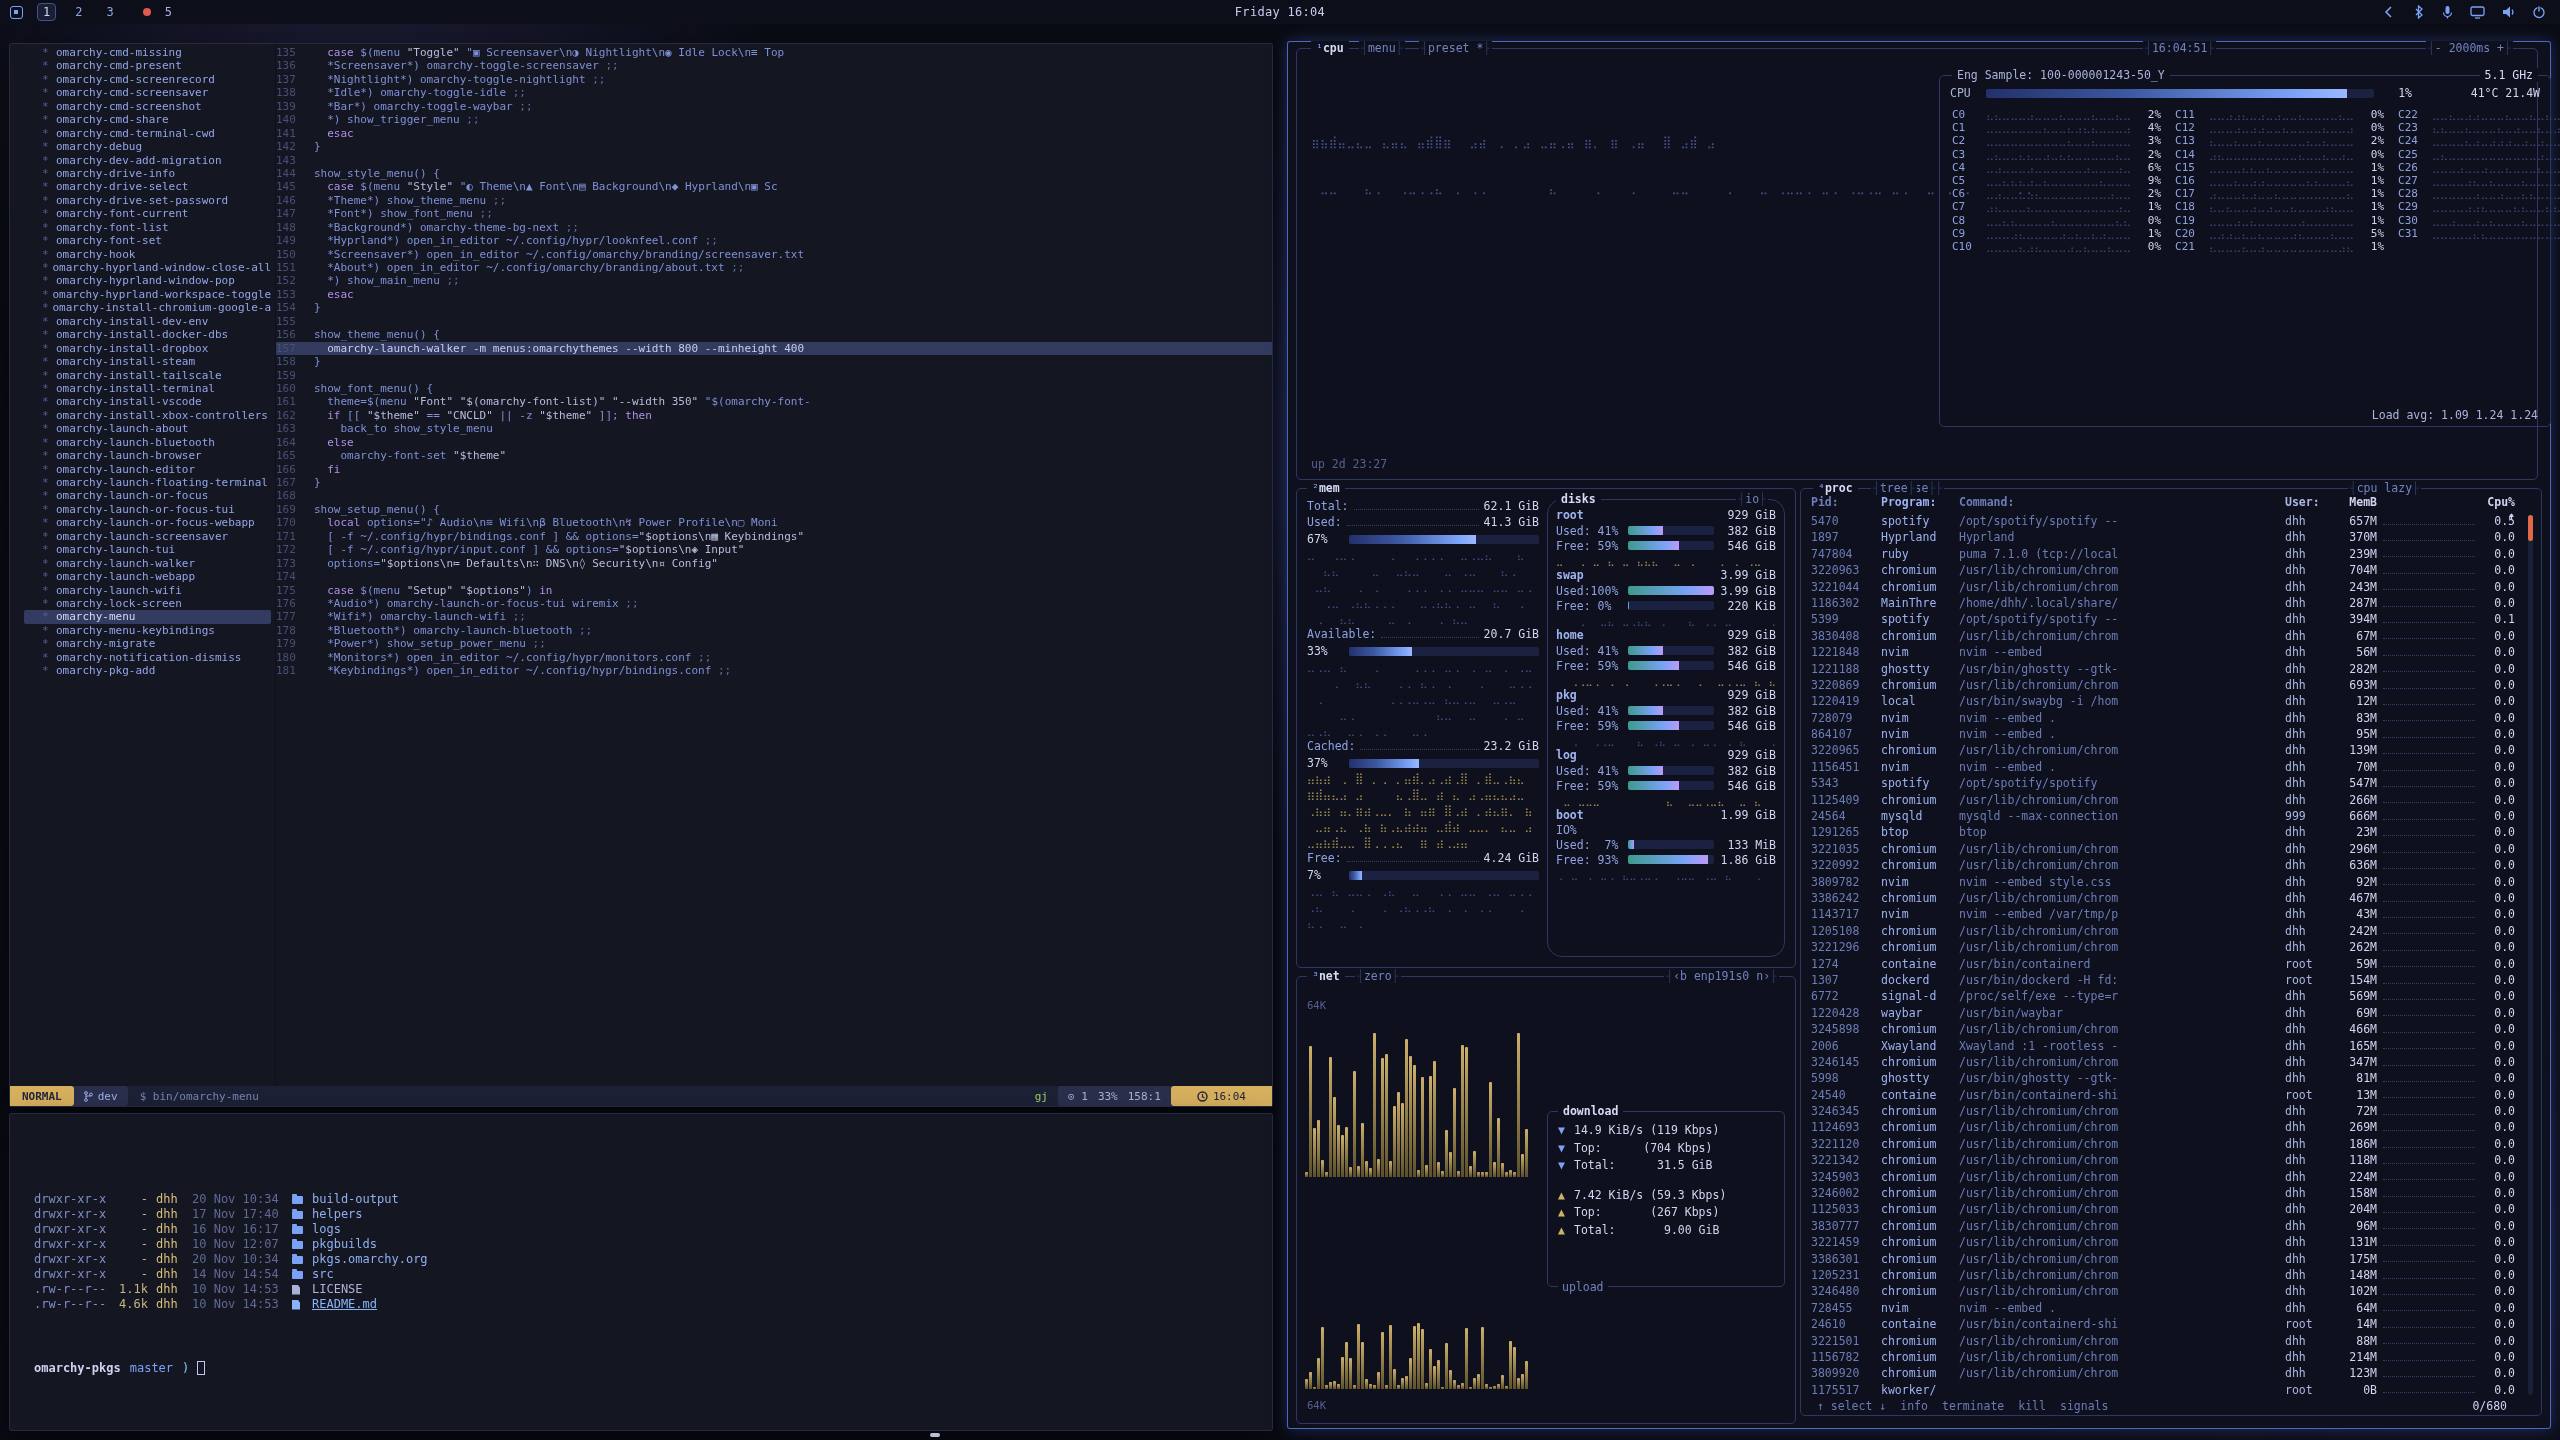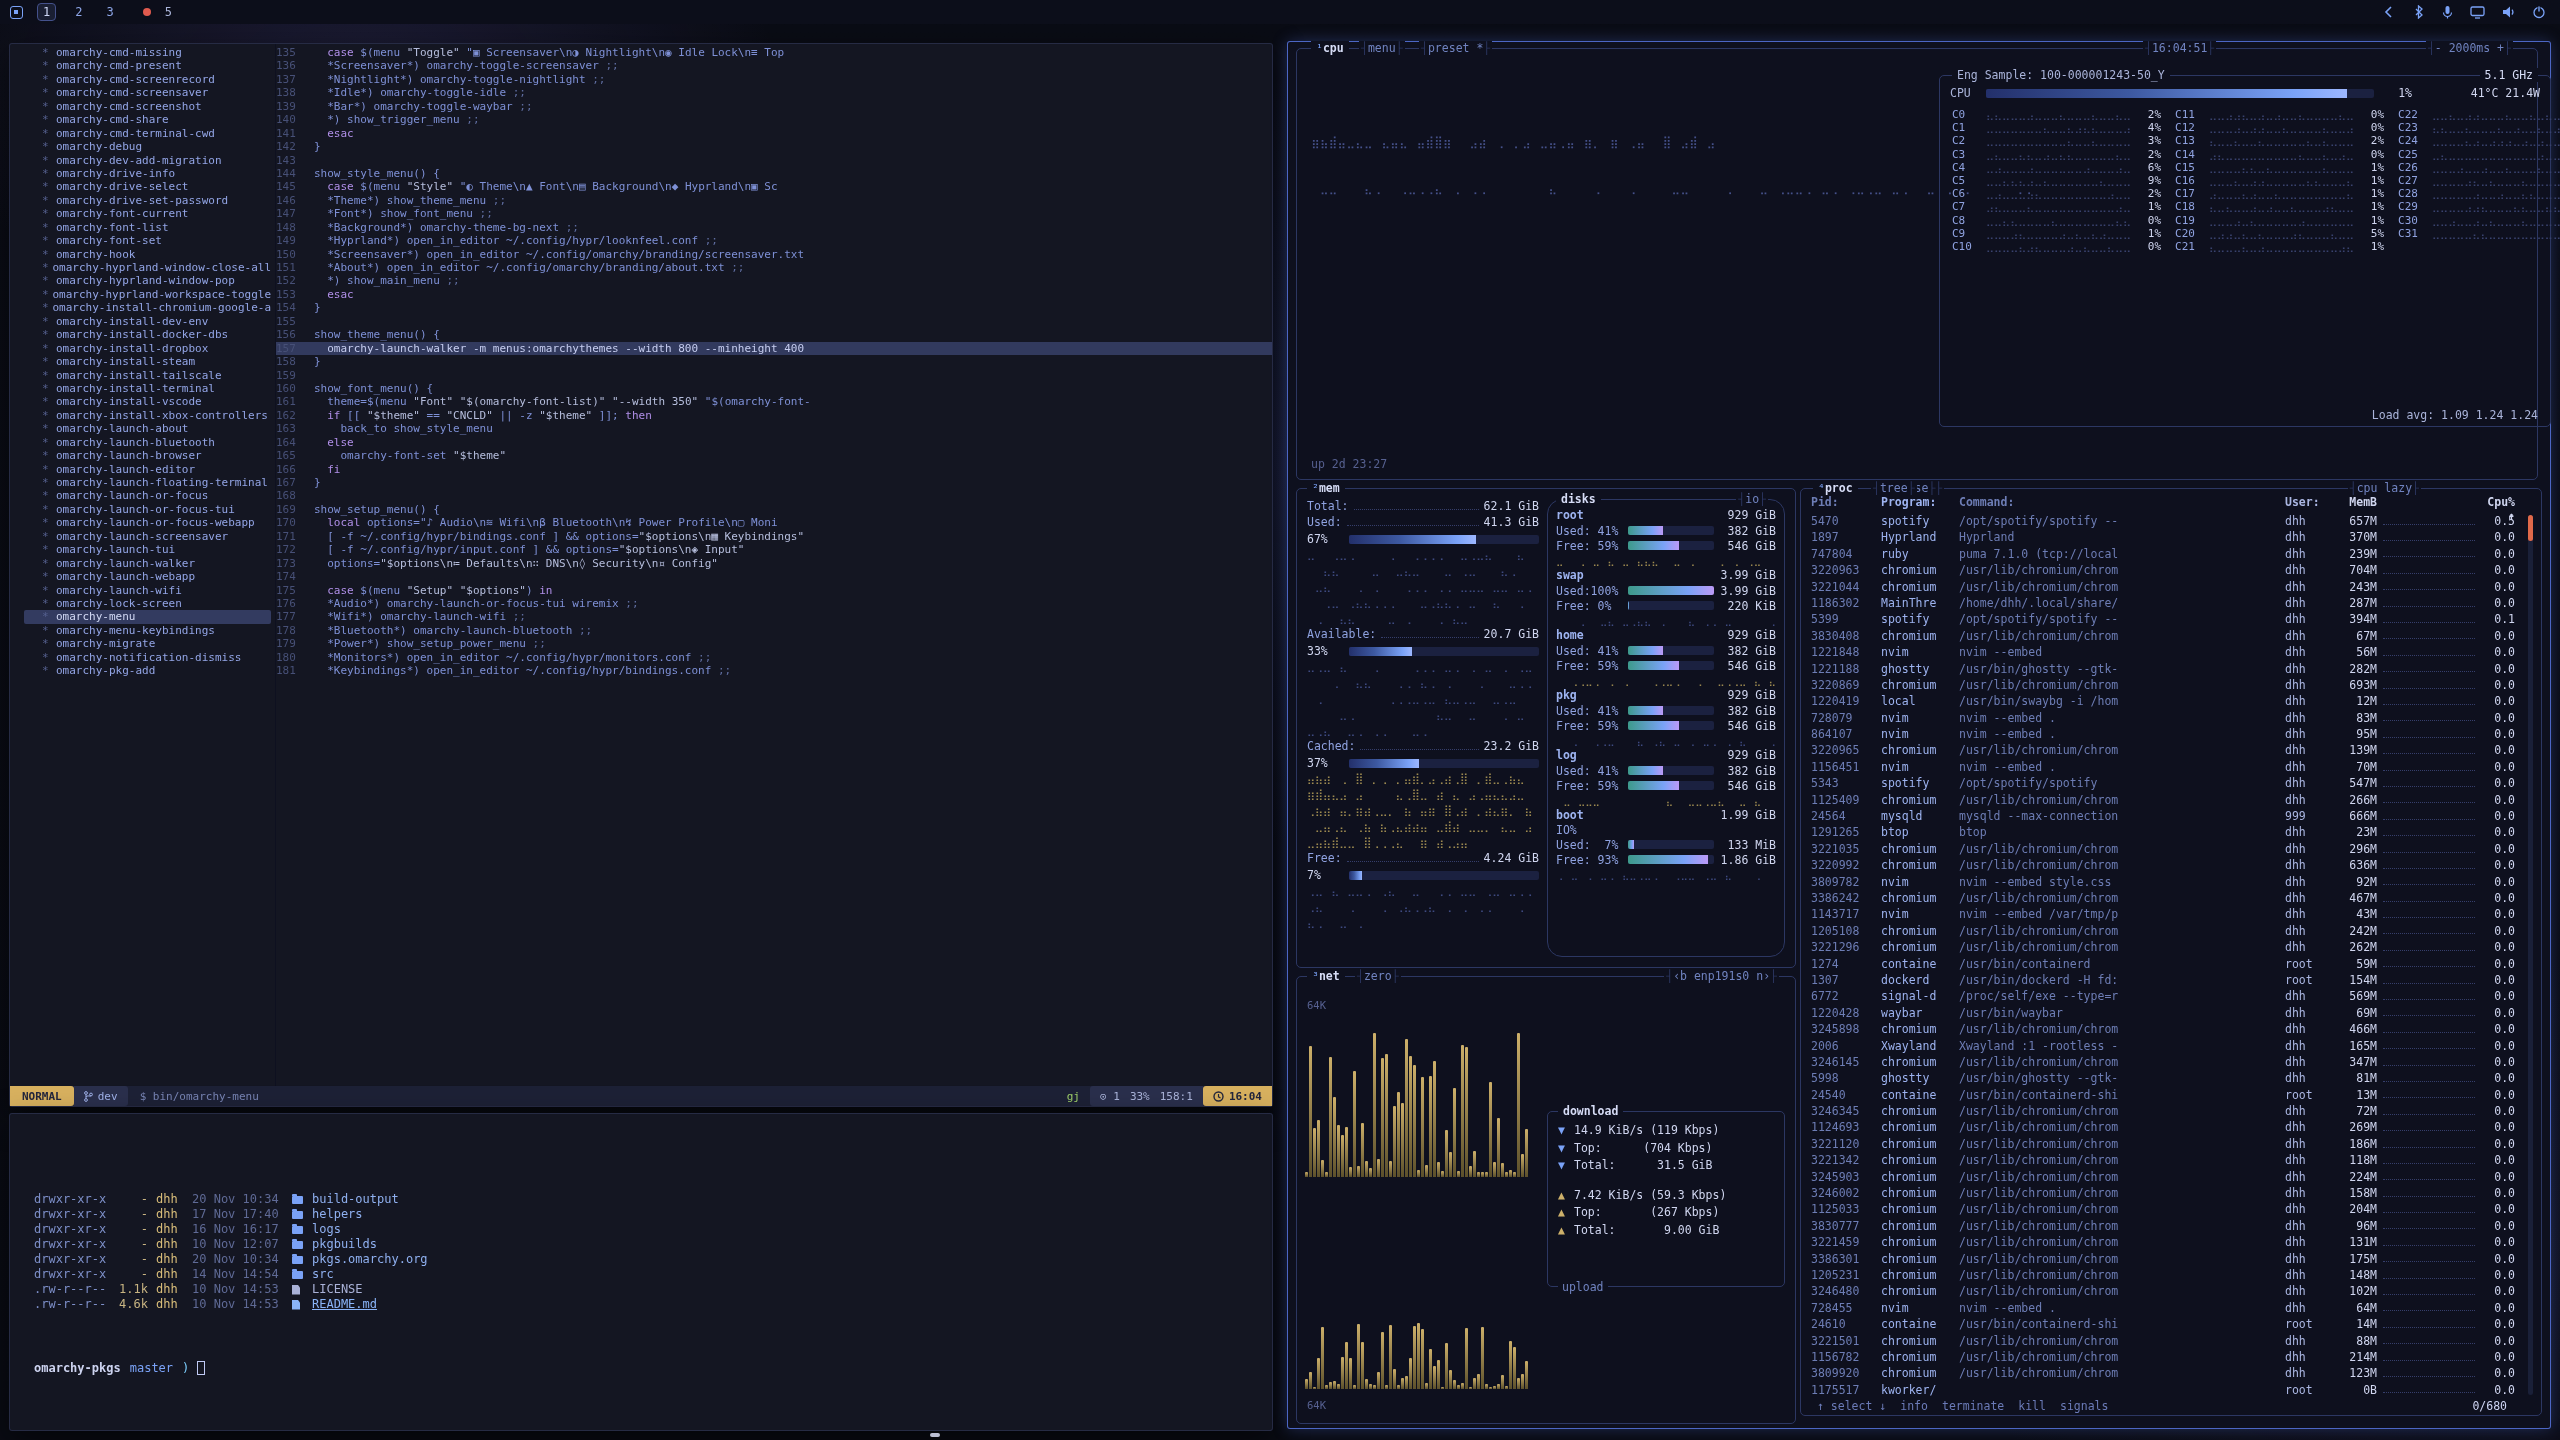--- a/index.html
+++ b/index.html
@@ -51,21 +51,21 @@
   .code-line.cursorline .ct{color:#c6cdf0}
   .code-line.cursorcell .ct::first-letter{background:#aeb6d8;color:#16182a}
 
   .sline{position:absolute;left:0;right:0;bottom:0;height:20px;display:flex;align-items:stretch;background:#1d2136;font-size:11px}
   .sl-mode{background:var(--yellow);color:#23263c;font-weight:bold;padding:0 12px;display:flex;align-items:center;border-radius:0 3px 3px 0}
   .sl-seg{background:#2a2f4c;color:#9fb0e8;padding:0 10px;display:flex;align-items:center;gap:5px;border-radius:0 3px 3px 0}
   .sl-file{color:#7884b4;padding:0 12px;display:flex;align-items:center}
   .sl-fill{flex:1}
   .sl-flag{color:#9ece6a;display:flex;align-items:center;padding:0 10px}
   .sl-seg2{background:#2a2f4c;color:#aab4da;display:flex;align-items:center;gap:10px;padding:0 10px;border-radius:3px 0 0 3px}
-  .sl-time{background:var(--yellow);color:#23263c;font-weight:bold;display:flex;align-items:center;gap:5px;padding:0 10px;border-radius:3px 0 0 3px}
+  .sl-time{background:var(--yellow);color:#23263c;font-weight:normal;display:flex;align-items:center;gap:5px;padding:0 26px;border-radius:3px 0 0 3px}
 
   
   #term{left:10px;top:1114px;width:1262px;height:316px;font-size:12px}
   #term .inner{position:absolute;inset:0;padding:78px 0 0 24px;overflow:hidden}
   .trow{display:flex;height:15px;line-height:15px;white-space:pre;align-items:center}
   .t-perms{width:82px;color:#7d8fc9}
   .t-size{width:40px;text-align:right;color:#c8b482;padding-right:8px}
   .t-owner{width:36px;color:#d9bd7a}
   .t-date{width:100px;color:#5f6a96}
   .t-icon{width:20px;display:flex;align-items:center}
@@ -176,20 +176,21 @@
 
 <div id="topbar">
   <div class="lft">
     <span class="logo"></span>
     <span class="ws active">1</span>
       <span class="ws">2</span>
       <span class="ws">3</span>
     <span class="recdot"></span>
     <span class="reccount">5</span>
   </div>
+  <div id="clock">Friday 16:04</div>
   <div class="rgt">
     <svg width="14" height="14" viewBox="0 0 14 14">
         <path d="M9 2 L4 7 L9 12" fill="none" stroke="#7aa2f7" stroke-width="1.6"></path>
       </svg>
     <svg width="13" height="14" viewBox="0 0 13 14">
         <path d="M4 4 L10 10 L6.5 13 L6.5 1 L10 4 L4 10" fill="none" stroke="#7aa2f7" stroke-width="1.3"></path>
       </svg>
     <svg width="13" height="14" viewBox="0 0 13 14">
         <rect x="4.5" y="1" width="4" height="8" rx="2" fill="#7aa2f7"></rect>
         <path d="M2.5 7.5 a4 4 0 0 0 8 0 M6.5 11.5 v2" fill="none" stroke="#7aa2f7" stroke-width="1.2"></path>

